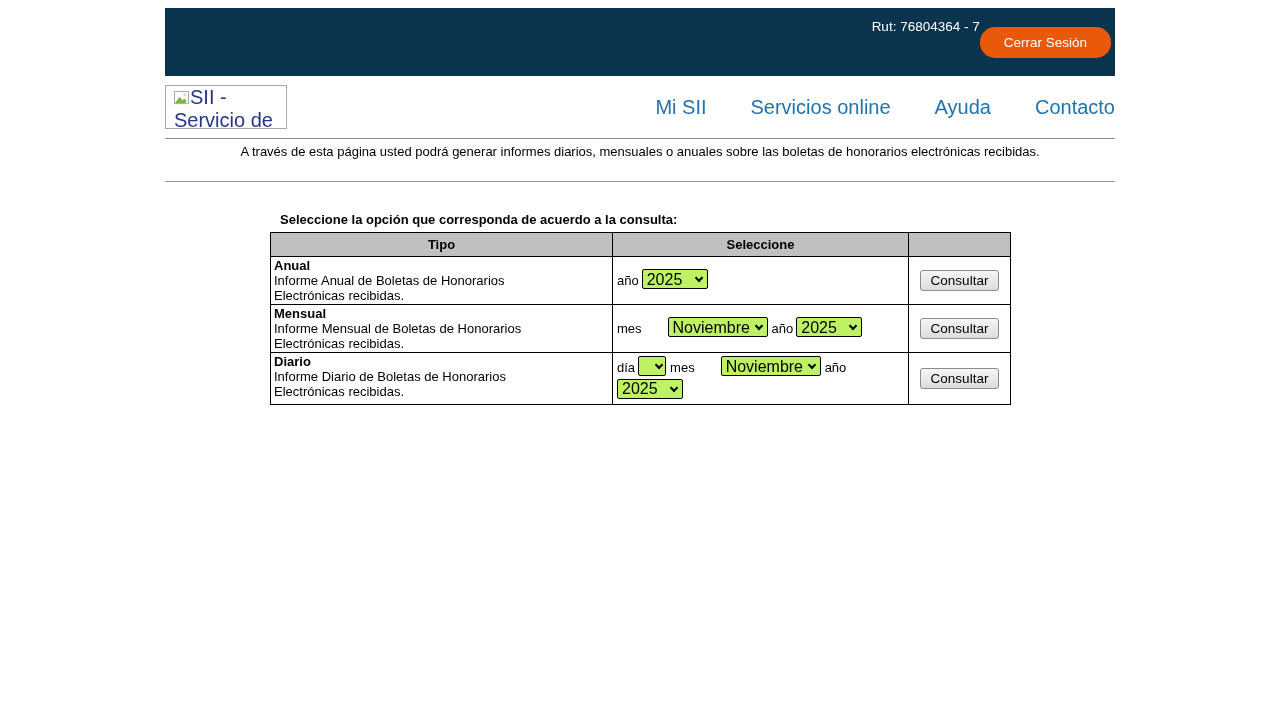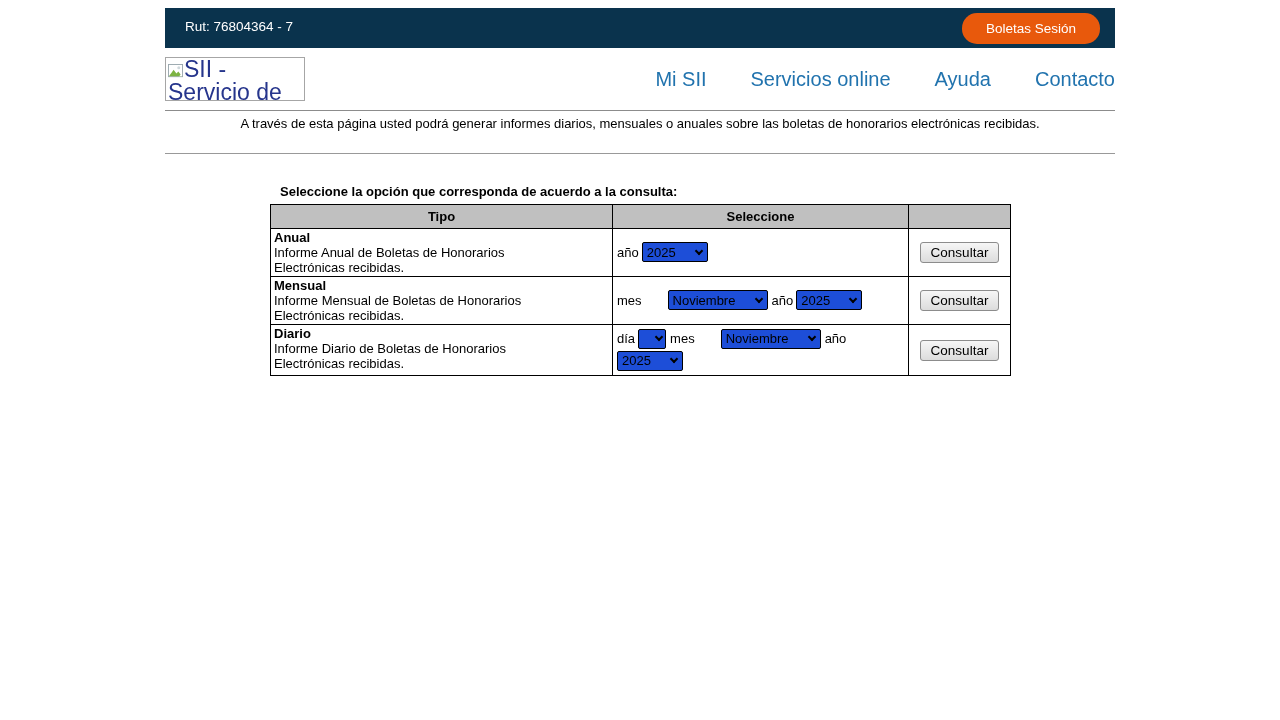--- a/index.html
+++ b/index.html
@@ -7,25 +7,25 @@
     width: 1280px; height: 720px;
     background: #ffffff;
     font-family: "Liberation Sans", sans-serif;
     color: #000000;
   }
   .page { width: 950px; margin: 0 auto; }
 
   
   .topbar {
     margin-top: 8px;
-    height: 40px;
+    height: 68px;
     background: var(--topbar-bg, #0a334d);
     display: flex;
-    justify-content: space-between;
-    padding: 0 15px 0 20px;
+    justify-content: flex-end;
+    padding: 0 4px 0 20px;
   }
   .rut {
     color: #ffffff;
     font-size: 13.5px;
     margin-top: 11px;
   }
   .logout-btn {
     align-self: center;
     background: var(--logout-bg, #e8590c);
     color: #ffffff;
@@ -38,28 +38,28 @@
   }
 
   
   .header-row {
     display: flex;
     justify-content: space-between;
     align-items: center;
     height: 62px;
   }
   .logo-box {
-    width: 140px;
+    width: 122px;
     height: 44px;
     border: 1px solid #a6a6a6;
     overflow: hidden;
     color: var(--logo-text-color, #26358c);
-    font-size: 23px;
+    font-size: 20px;
     line-height: 21px;
-    padding: 1px 2px;
+    padding: 1px 8px;
   }
   .broken-icon { display: inline-block; vertical-align: -2px; margin-right: 1px; }
   .main-nav { display: flex; gap: 44px; }
   .main-nav a {
     color: var(--nav-link-color, #2173ae);
     text-decoration: none;
     font-size: 20px;
     cursor: pointer;
   }
   .rule { border: none; border-top: 1px solid #8c8c8c; height: 0; }
@@ -106,25 +106,25 @@
   td.tipo { vertical-align: top; padding: 1px 3px; line-height: 15px; }
   td.tipo .row-type { font-weight: bold; }
   td.tipo .row-desc { max-width: 298px; }
   td.sel { padding: 3px 4px; vertical-align: middle; line-height: 22px; }
   td.sel .ctl-label { margin-right: 3px; }
   td.act { text-align: center; vertical-align: middle; }
   .sel-wrap { position: relative; display: inline-block; margin-right: 4px; }
   .sel-wrap select {
     appearance: none;
     -webkit-appearance: none;
-    background: #1d4ed8;
+    background: #bef264;
     border: 1px solid #000;
     border-radius: 2px;
     height: 20px;
-    font-size: 13px;
+    font-size: 16px;
     font-family: "Liberation Sans", sans-serif;
     padding: 0 16px 0 4px;
   }
   .sel-wrap select.w-year  { width: 66px; }
   .sel-wrap select.w-month { width: 100px; margin-left: 23px; }
   .sel-wrap select.w-day   { width: 16px; padding-right: 22px; }
   .chev {
     position: absolute;
     right: 6px; top: 6px;
     width: 6px; height: 6px;
@@ -144,21 +144,21 @@
     cursor: pointer;
   }
 </style>
 </head>
 <body>
 
 <div class="page">
 
   <div class="topbar">
     <span class="rut">Rut: 76804364 - 7</span>
-    <button class="logout-btn">Boletas Sesión</button>
+    <button class="logout-btn">Cerrar Sesión</button>
   </div>
 
   <div class="header-row">
     <div class="logo-box">
       <span class="broken-icon">
         <svg width="15" height="15" viewBox="0 0 16 16">
           <rect x="0.5" y="0.5" width="15" height="13" fill="#ffffff" stroke="#9aa7ae"></rect>
           <polygon points="1,13 6,6 9,10 11,8 15,13" fill="#7cb342"></polygon>
           <circle cx="11.5" cy="4" r="1.6" fill="#cfd8dc"></circle>
           <polygon points="15,13 15,9 12,13" fill="#ffffff"></polygon>

